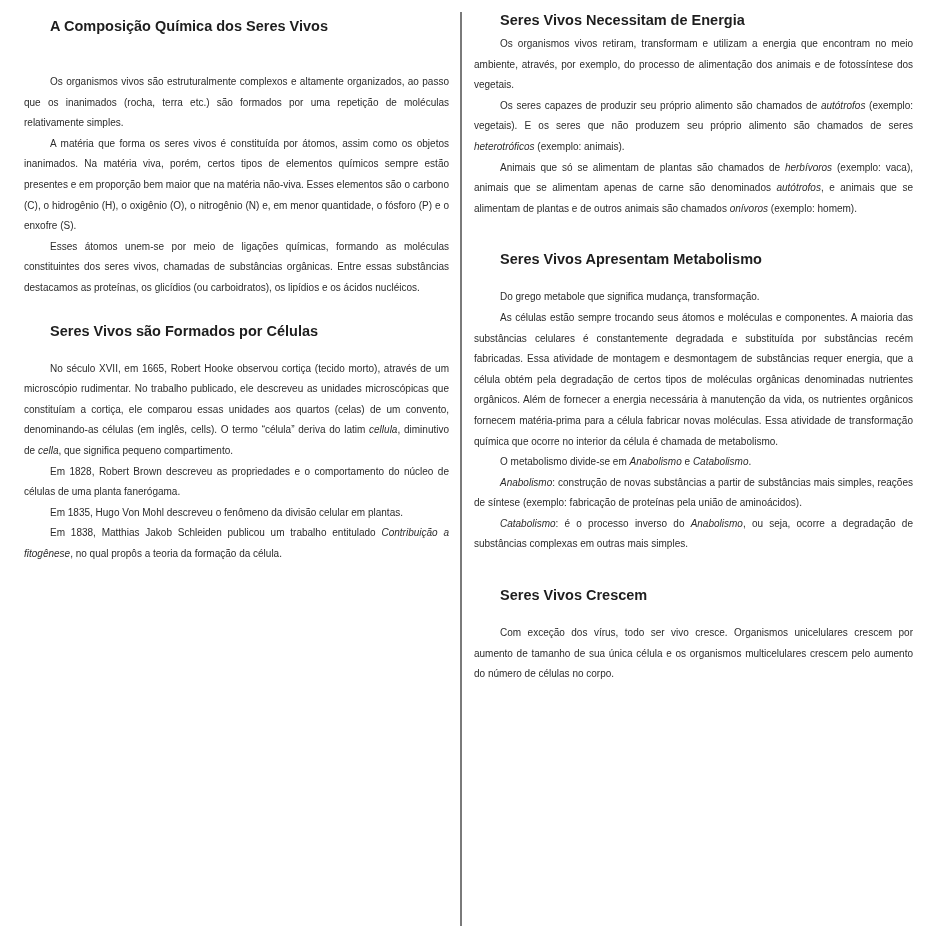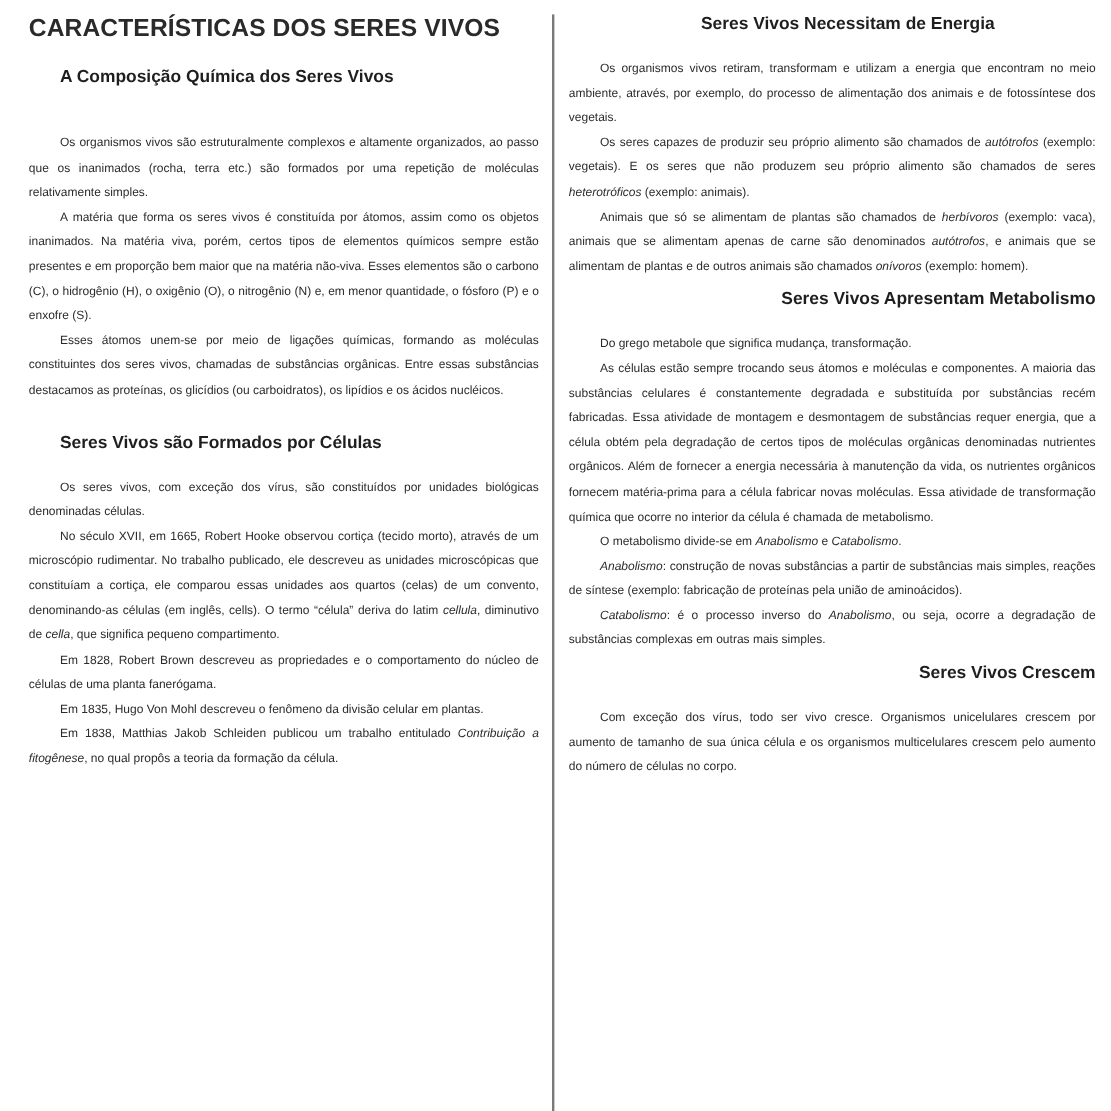--- a/index.html
+++ b/index.html
@@ -20,41 +20,39 @@
   .main-title {
     font-size: 20.5px; font-weight: bold; color: #2a2a2a;
     margin: 10px 0 0 0; letter-spacing: 0.1px; line-height: 28px;
   }
   .sec-title {
     font-size: 14.5px; font-weight: bold; color: #1e1e1e;
     padding-left: 26px; line-height: 20px;
   }
   #left .sec-title.first { margin-top: 16px; margin-bottom: 36px; }
   #left .sec-title.second { margin-top: 22px; margin-bottom: 18px; }
-  #right .sec-title.first { margin-top: 10px; margin-bottom: 18px; text-align: center; }
-  #right .sec-title.mid { margin-top: 6px; margin-bottom: 18px; text-align: right; }
+  #right .sec-title.first { margin-top: 10px; margin-bottom: 4px; }
+  #right .sec-title.mid { margin-top: 30px; margin-bottom: 18px; }
   p {
     margin: 0; font-size: 10px; line-height: 20.6px; text-align: justify;
     text-indent: 26px; hyphens: manual;
   }
   p i { font-style: italic; }
 </style>
 </head>
 <body>
 
 <div id="left" class="col">
-  <div class="main-title">CARACTERÍSTICAS DOS SERES VIVOS</div>
 
   <div class="sec-title first">A Composição Química dos Seres Vivos</div>
   <p>Os organismos vivos são estruturalmente complexos e altamente organizados, ao passo que os inanimados (rocha, terra etc.) são formados por uma repetição de moléculas relativamente simples.</p>
   <p>A matéria que forma os seres vivos é constituída por átomos, assim como os objetos inanimados. Na matéria viva, porém, certos tipos de elementos químicos sempre estão presentes e em proporção bem maior que na matéria não-viva. Esses elementos são o carbono (C), o hidrogênio (H), o oxigênio (O), o nitrogênio (N) e, em menor quantidade, o fósforo (P) e o enxofre (S).</p>
   <p>Esses átomos unem-se por meio de ligações químicas, formando as moléculas constituintes dos seres vivos, chamadas de substâncias orgânicas. Entre essas substâncias destacamos as proteínas, os glicídios (ou carboidratos), os lipídios e os ácidos nucléicos.</p>
 
   <div class="sec-title second">Seres Vivos são Formados por Células</div>
-  <p>Os seres vivos, com exceção dos vírus, são constituídos por unidades biológicas denominadas células.</p>
   <p>No século XVII, em 1665, Robert Hooke observou cortiça (tecido morto), através de um microscópio rudimentar. No trabalho publicado, ele descreveu as unidades microscópicas que constituíam a cortiça, ele comparou essas unidades aos quartos (celas) de um convento, denominando-as células (em inglês, cells). O termo “célula” deriva do latim <i>cellula</i>, diminutivo de <i>cella</i>, que significa pequeno compartimento.</p>
   <p>Em 1828, Robert Brown descreveu as propriedades e o comportamento do núcleo de células de uma planta fanerógama.</p>
   <p>Em 1835, Hugo Von Mohl descreveu o fenômeno da divisão celular em plantas.</p>
   <p>Em 1838, Matthias Jakob Schleiden publicou um trabalho entitulado <i>Contribuição a fitogênese</i>, no qual propôs a teoria da formação da célula.</p>
 
 </div>
 
 <div class="divider"></div>
 
 <div id="right" class="col">

